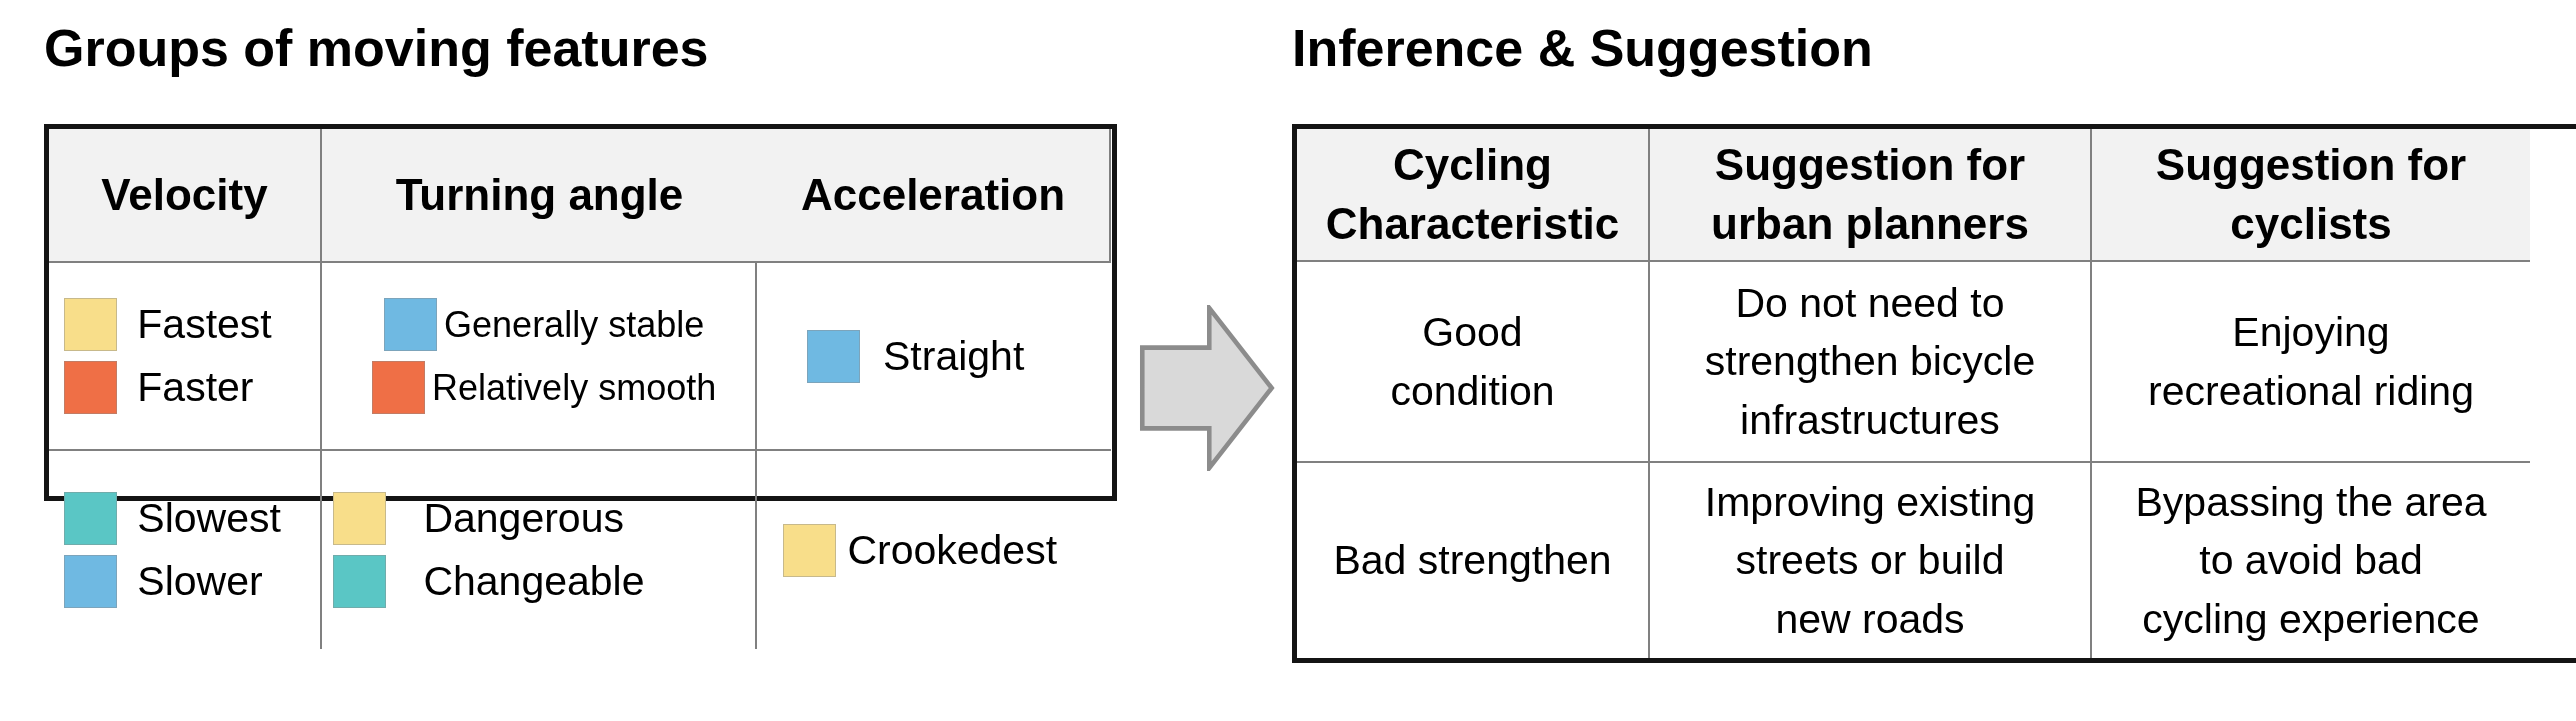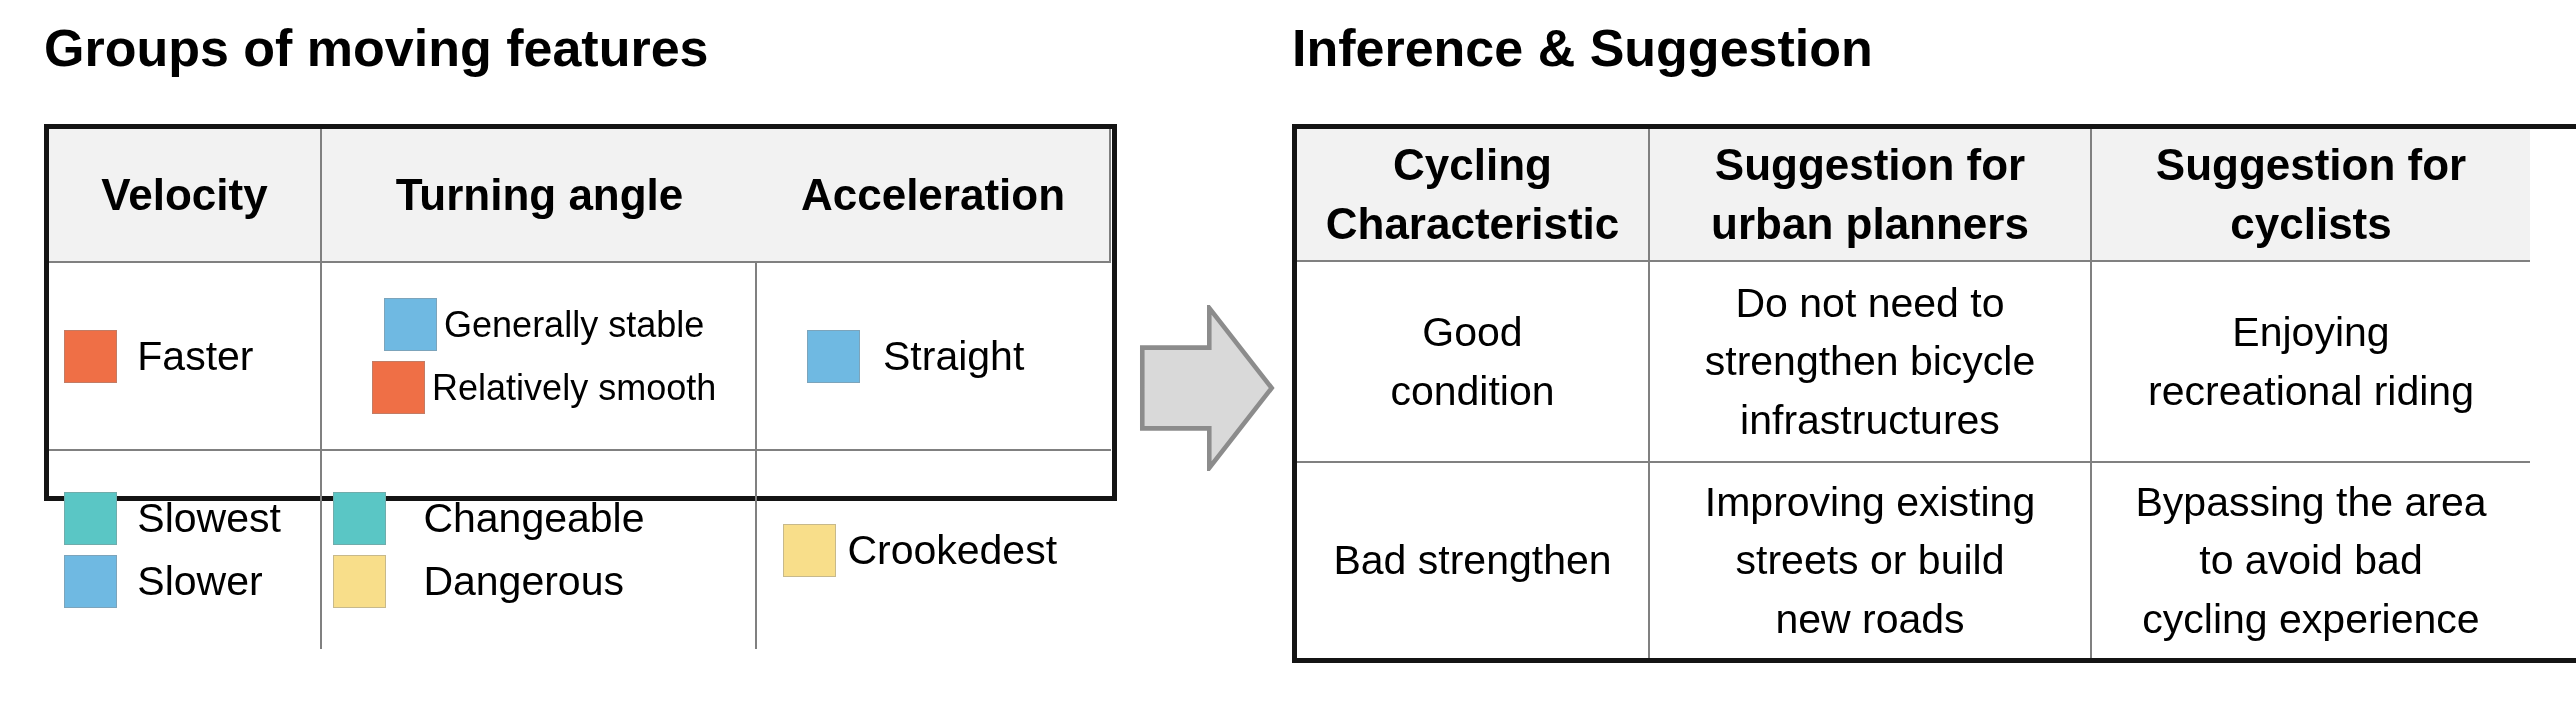--- a/index.html
+++ b/index.html
@@ -71,20 +71,24 @@
 
 <div class="panel-title title-right">Inference &amp; Suggestion</div>
 
 <div class="tbl tbl-left">
   <div class="cell hdr">Velocity</div>
   <div class="cell hdr last-col">Turning angle</div>
   <div class="cell hdr">Acceleration</div>
 
   <div class="cell legend-cell c-vel1">
     <div class="legend-item">
+      <span class="swatch" style="background-color: rgb(248, 222, 138);"></span>
+      <span class="legend-label">Fastest</span>
+    </div>
+    <div class="legend-item">
       <span class="swatch" style="background-color: rgb(239, 111, 70);"></span>
       <span class="legend-label">Faster</span>
     </div>
   </div>
   <div class="cell legend-cell c-acc1">
     <div class="legend-item">
       <span class="swatch" style="background-color: rgb(111, 185, 226);"></span>
       <span class="legend-label small">Generally stable</span>
     </div>
     <div class="legend-item">
@@ -104,26 +108,26 @@
       <span class="swatch" style="background-color: rgb(90, 198, 197);"></span>
       <span class="legend-label">Slowest</span>
     </div>
     <div class="legend-item">
       <span class="swatch" style="background-color: rgb(111, 185, 226);"></span>
       <span class="legend-label">Slower</span>
     </div>
   </div>
   <div class="cell legend-cell c-acc2 last-row">
     <div class="legend-item">
+      <span class="swatch" style="background-color: rgb(248, 222, 138);"></span>
+      <span class="legend-label">Dangerous</span>
+    </div>
+    <div class="legend-item">
       <span class="swatch" style="background-color: rgb(90, 198, 197);"></span>
       <span class="legend-label">Changeable</span>
-    </div>
-    <div class="legend-item">
-      <span class="swatch" style="background-color: rgb(248, 222, 138);"></span>
-      <span class="legend-label">Dangerous</span>
     </div>
   </div>
   <div class="cell legend-cell c-turn2 last-col last-row">
     <div class="legend-item">
       <span class="swatch" style="background-color: rgb(248, 222, 138);"></span>
       <span class="legend-label">Crookedest</span>
     </div>
   </div>
 </div>
 

